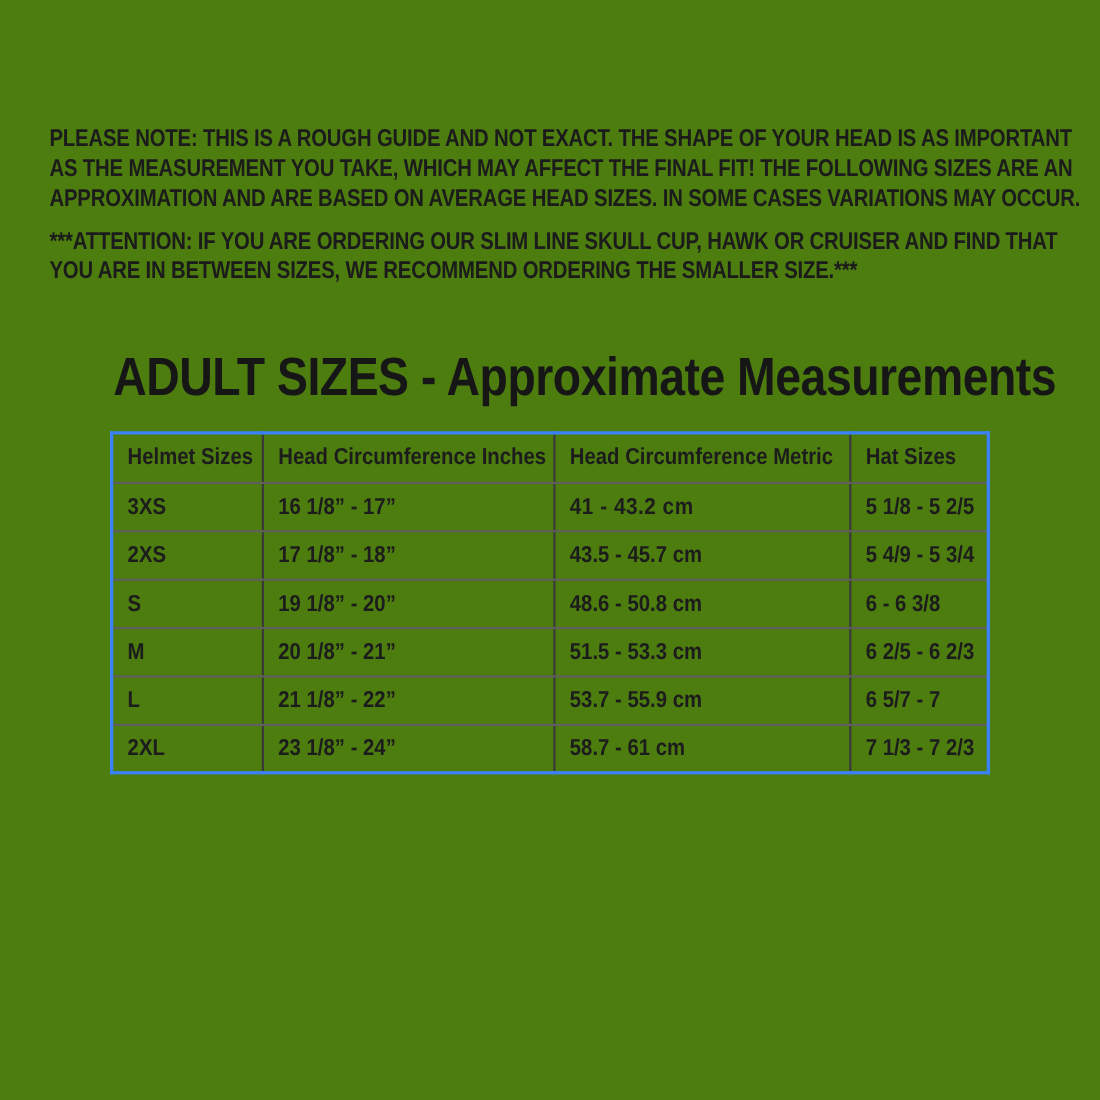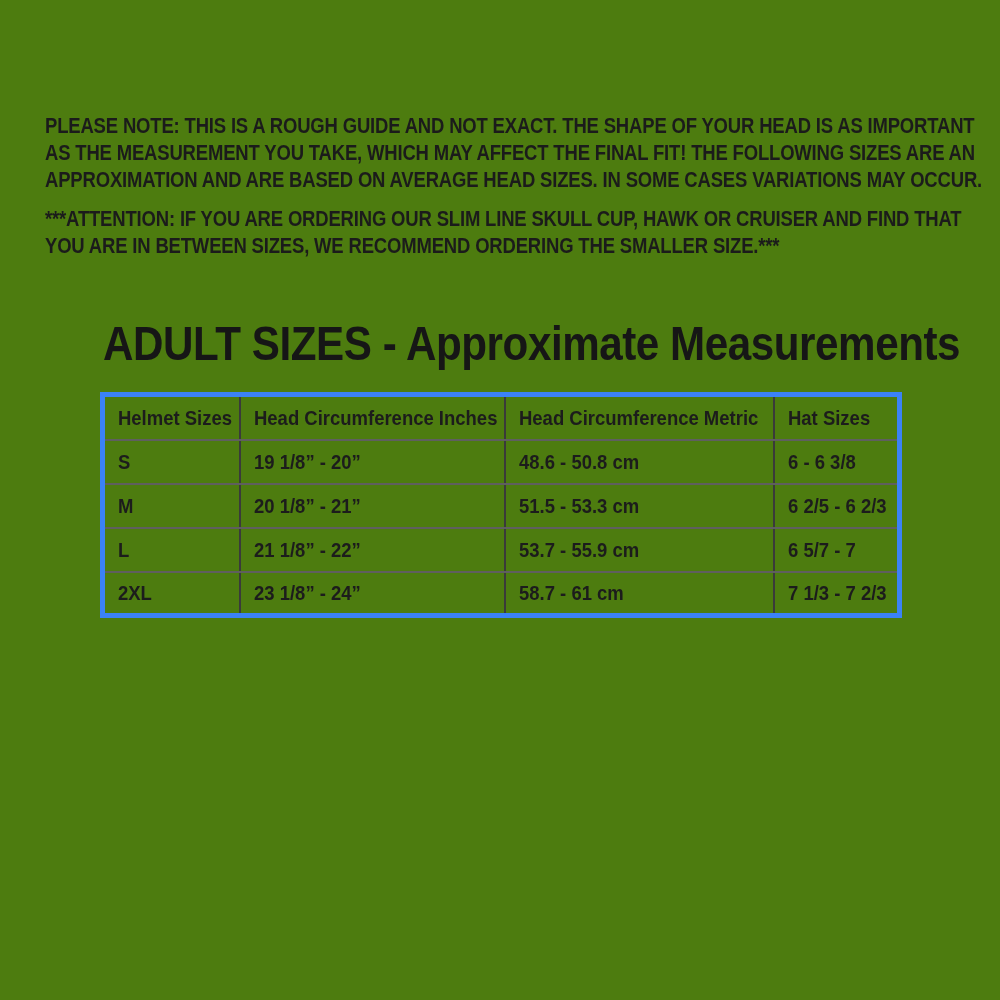--- a/index.html
+++ b/index.html
@@ -42,21 +42,21 @@
     color: #161616;
   }
   
   table.sizes {
     position: absolute;
     left: 100px;
     top: 392px;
     width: 797px;
     border-collapse: collapse;
     table-layout: fixed;
-    border: 5px solid #3b82f6;
+    border: 3px solid #3b82f6;
   }
   table.sizes col.c1 { width: 137px; }
   table.sizes col.c2 { width: 265px; }
   table.sizes col.c3 { width: 269px; }
   table.sizes col.c4 { width: 126px; }
   table.sizes th, table.sizes td {
     border-top: 2px solid #5f5f5f;
     border-bottom: 2px solid #5f5f5f;
     border-left: 2px solid #3a3a3a;
     border-right: 2px solid #3a3a3a;
@@ -105,20 +105,32 @@
         <col class="c4">
       </colgroup>
     <tbody>
         <tr class="hdr">
       <th><span class="c">Helmet Sizes</span></th>
       <th><span class="c">Head Circumference Inches</span></th>
       <th><span class="c">Head Circumference Metric</span></th>
       <th><span class="c">Hat Sizes</span></th>
     </tr>
     <tr class="row">
+      <td><span class="c">3XS</span></td>
+      <td><span class="c">16 1/8” - 17”</span></td>
+      <td class="big"><span class="c">41 - 43.2 cm</span></td>
+      <td><span class="c">5 1/8 - 5 2/5</span></td>
+    </tr>
+    <tr class="row">
+      <td><span class="c">2XS</span></td>
+      <td><span class="c">17 1/8” - 18”</span></td>
+      <td><span class="c">43.5 - 45.7 cm</span></td>
+      <td><span class="c">5 4/9 - 5 3/4</span></td>
+    </tr>
+    <tr class="row">
       <td><span class="c">S</span></td>
       <td><span class="c">19 1/8” - 20”</span></td>
       <td><span class="c">48.6 - 50.8 cm</span></td>
       <td><span class="c">6 - 6 3/8</span></td>
     </tr>
     <tr class="row">
       <td><span class="c">M</span></td>
       <td><span class="c">20 1/8” - 21”</span></td>
       <td><span class="c">51.5 - 53.3 cm</span></td>
       <td><span class="c">6 2/5 - 6 2/3</span></td>

